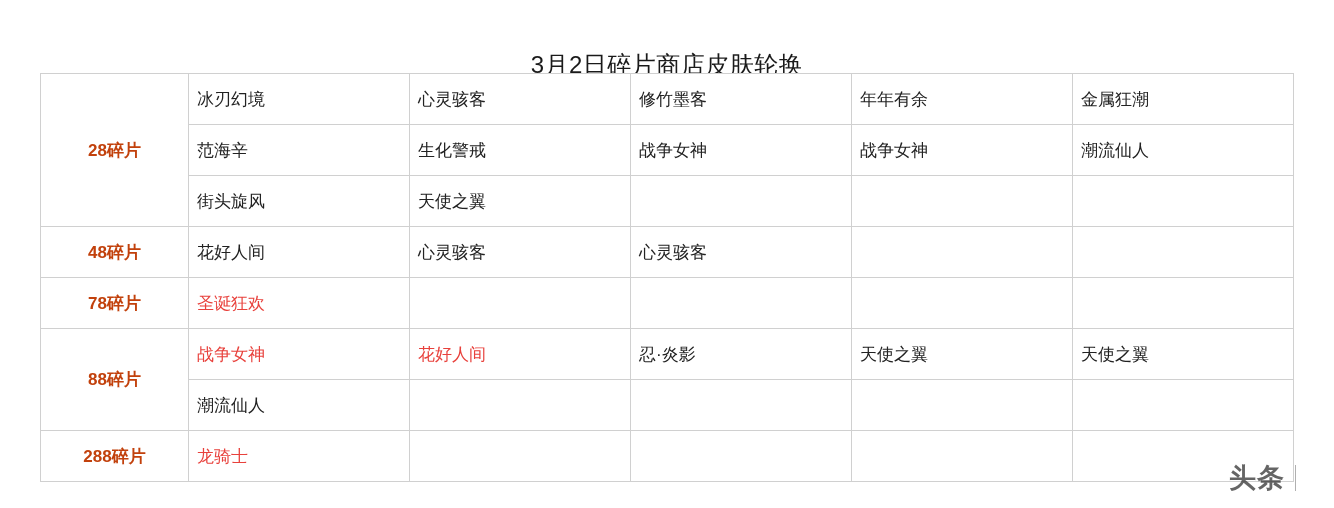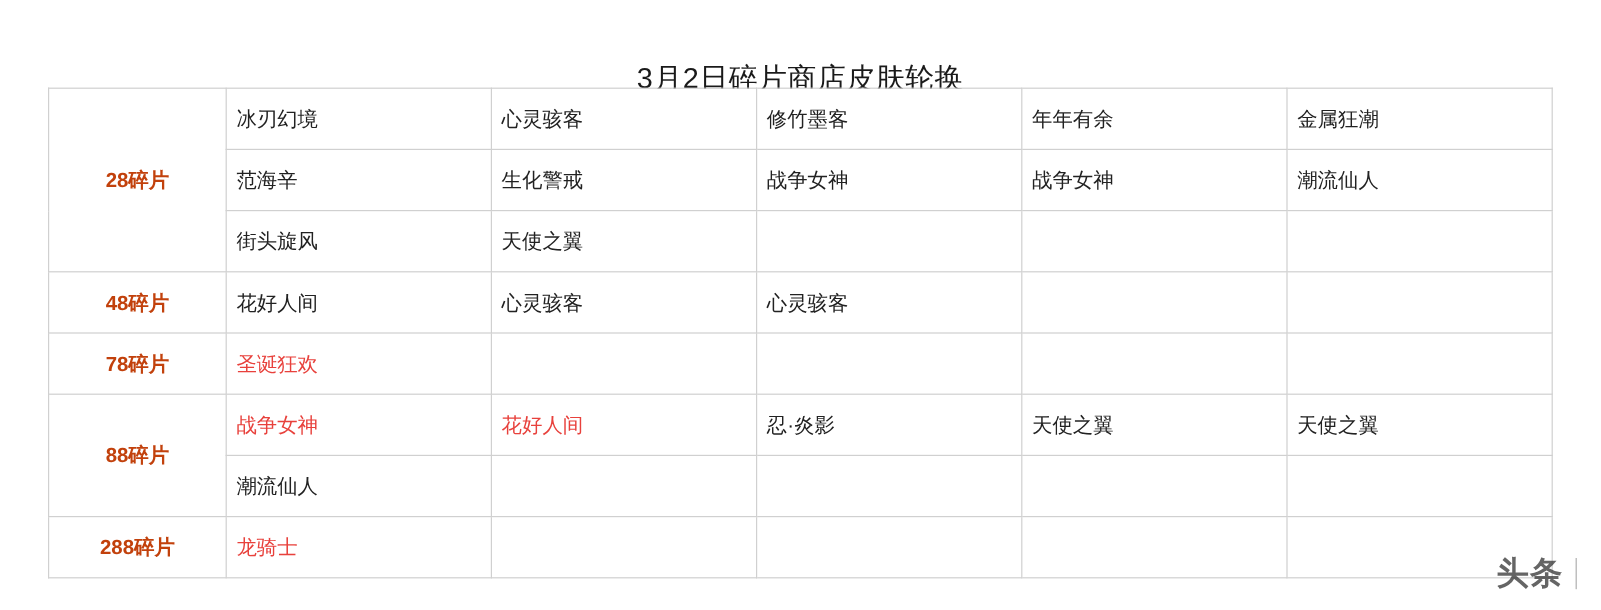--- a/index.html
+++ b/index.html
@@ -51,21 +51,21 @@
     font-weight: bold;
     font-size: 17px;
     color: #c2410c;
     padding: 0 6px;
   }
   .col-price { width: 148px; }
   .col-item  { width: 221px; }
   .highlight { color: #e8413c; }
   .watermark {
     position: absolute;
-    right: 20px;
+    right: 38px;
     bottom: 12px;
     display: flex;
     align-items: center;
     gap: 10px;
     opacity: 0.78;
   }
   .wm-logo {
     font-size: 27px;
     font-weight: bold;
     color: #3b3b3b;

